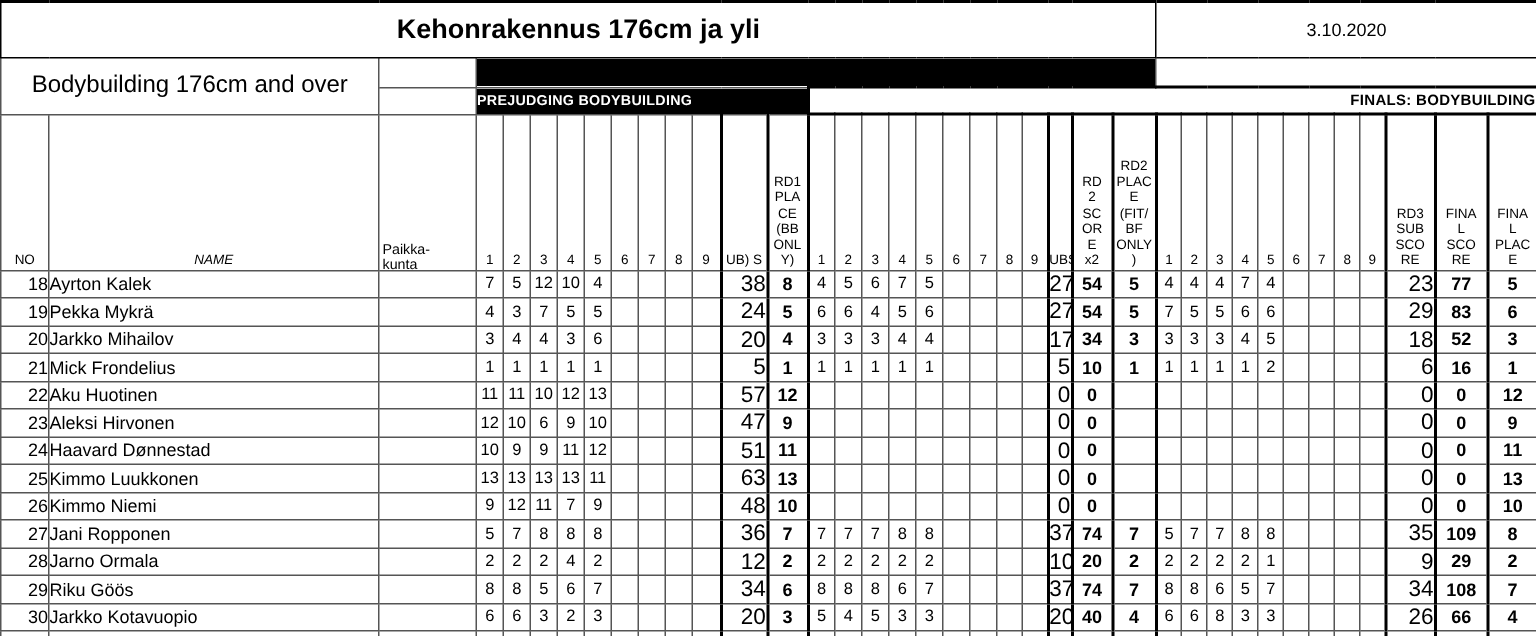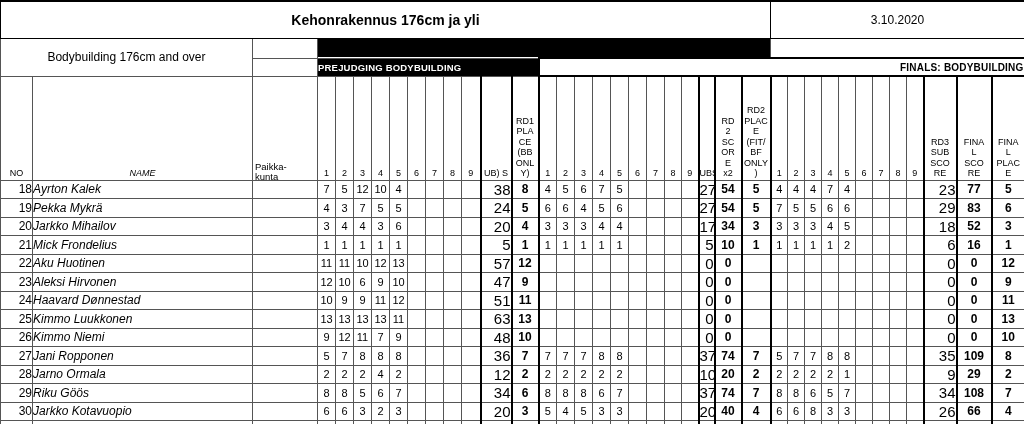--- a/index.html
+++ b/index.html
@@ -18,38 +18,38 @@
   col.w31{width:31px}col.w27{width:27px}col.w16{width:16px}
   col.w29{width:29px}col.w33{width:33px}col.w35{width:35px}
   
   tr.r-title{height:37px}
   tr.r-band1{height:20px}
   tr.r-band2{height:18px}
   tr.r-head{height:104px}
   tr.r-data{height:18.5px}
   
   tr.r-title td{border:1px solid #000;border-top:2px solid #000;}
-  .t-title{text-align:center;font-weight:bold;font-size:14px;}
+  .t-title{text-align:center;font-weight:bold;font-size:18px;}
   .t-date{text-align:center;font-size:12px;margin-left:28px;}
   
-  .t-sub{ text-align:center;font-size:12px;}
+  .t-sub{ text-align:center;font-size:16px;}
   .blk{background:#000 !important;border-color:#000;}
   .pre-label{color:#fff;font-weight:bold;font-size:9.5px;letter-spacing:.2px;}
   .fin-label{border:2px solid #000 !important;text-align:right;font-weight:bold;font-size:10px;letter-spacing:.2px;}
   
   tr.r-head td{vertical-align:bottom;text-align:center;font-size:9px;line-height:10.5px;white-space:pre-line;padding-bottom:1px;}
   td.hNO{text-align:left;font-size:11px;padding-left:7px;}
   td.hNAME{font-size:11px;font-style:italic;}
   td.hJ{font-size:10px;}
   td.hSub{font-size:9.5px;white-space:nowrap;}
   td.hPaikka{text-align:left;}
   .paikka-in{display:block;font-size:9.5px;line-height:10px;padding-left:2px;margin-bottom:-3px;white-space:pre-line;text-align:left;}
   
   td.c-no{text-align:right;padding-right:4px;font-size:12px;}
-  td.c-name{text-align:left;padding-left:3px;font-size:12px;white-space:nowrap;font-style:italic;}
+  td.c-name{text-align:left;padding-left:3px;font-size:12px;white-space:nowrap;}
   td.c-j{text-align:center;font-size:11px;}
   td.c-sub{text-align:right;font-size:15px;}
   td.c-bold{text-align:center;font-size:12px;font-weight:bold;}
   
   .g-l{border-left:2px solid #000 !important;}
 </style>
 </head>
 <body>
 
 <div class="sheet">

